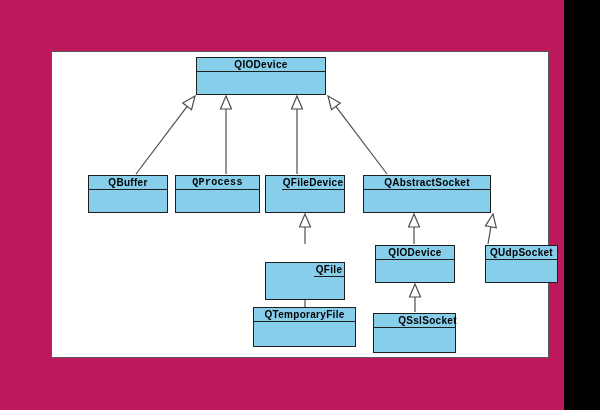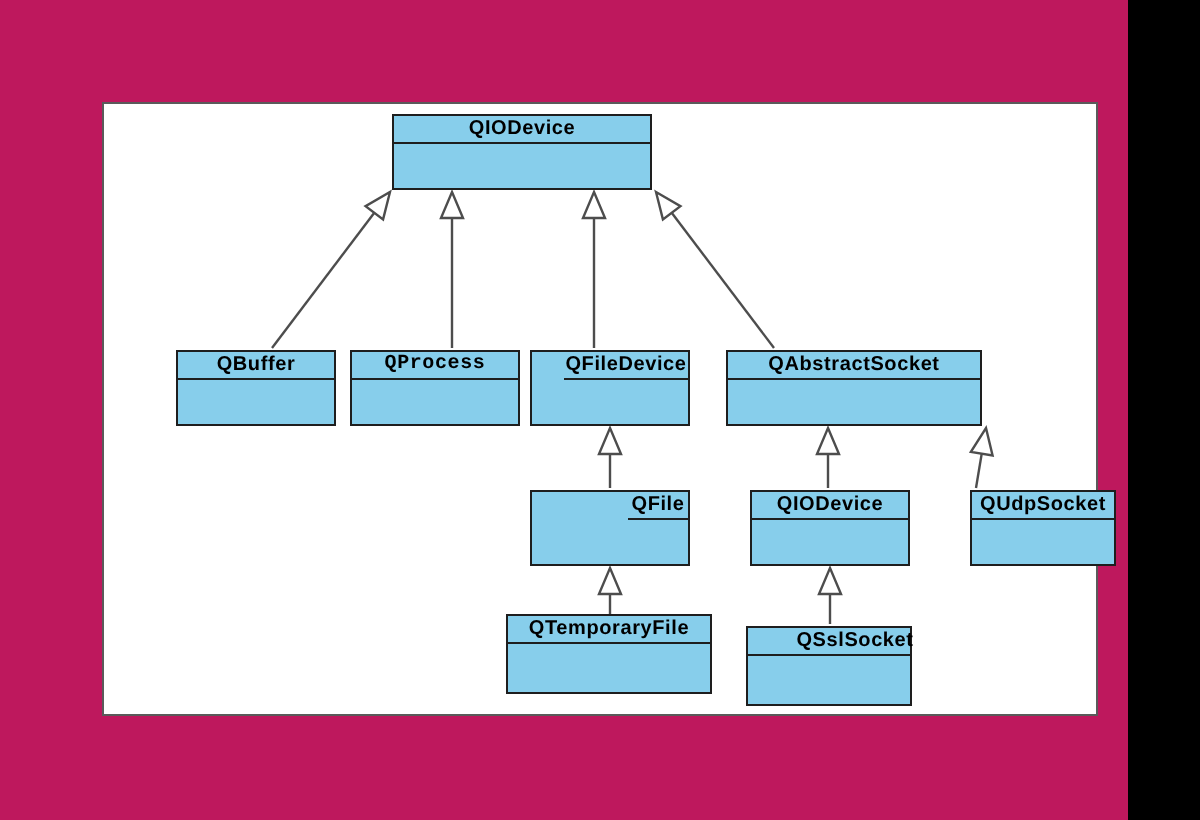--- a/index.html
+++ b/index.html
@@ -121,21 +121,21 @@
         <div class="uml-body"></div>
       </div>
       <div class="uml-box" style="left: 265px; top: 175px; width: 80px; height: 38px; background: rgb(135, 206, 235); border-color: rgb(30, 30, 30); padding-left: 16px;">
         <div class="uml-title" style="border-bottom-color: rgb(30, 30, 30);">QFileDevice</div>
         <div class="uml-body"></div>
       </div>
       <div class="uml-box" style="left: 363px; top: 175px; width: 128px; height: 38px; background: rgb(135, 206, 235); border-color: rgb(30, 30, 30);">
         <div class="uml-title" style="border-bottom-color: rgb(30, 30, 30);">QAbstractSocket</div>
         <div class="uml-body"></div>
       </div>
-      <div class="uml-box" style="left: 265px; top: 245px; width: 80px; height: 38px; background: rgb(135, 206, 235); border-color: rgb(30, 30, 30); padding-left: 48px;">
+      <div class="uml-box" style="left: 265px; top: 262px; width: 80px; height: 38px; background: rgb(135, 206, 235); border-color: rgb(30, 30, 30); padding-left: 48px;">
         <div class="uml-title" style="border-bottom-color: rgb(30, 30, 30);">QFile</div>
         <div class="uml-body"></div>
       </div>
       <div class="uml-box" style="left: 375px; top: 245px; width: 80px; height: 38px; background: rgb(135, 206, 235); border-color: rgb(30, 30, 30);">
         <div class="uml-title" style="border-bottom-color: rgb(30, 30, 30);">QIODevice</div>
         <div class="uml-body"></div>
       </div>
       <div class="uml-box" style="left: 465px; top: 245px; width: 73px; height: 38px; background: rgb(135, 206, 235); border-color: rgb(30, 30, 30); margin-left: 20px;">
         <div class="uml-title" style="border-bottom-color: rgb(30, 30, 30);">QUdpSocket</div>
         <div class="uml-body"></div>

